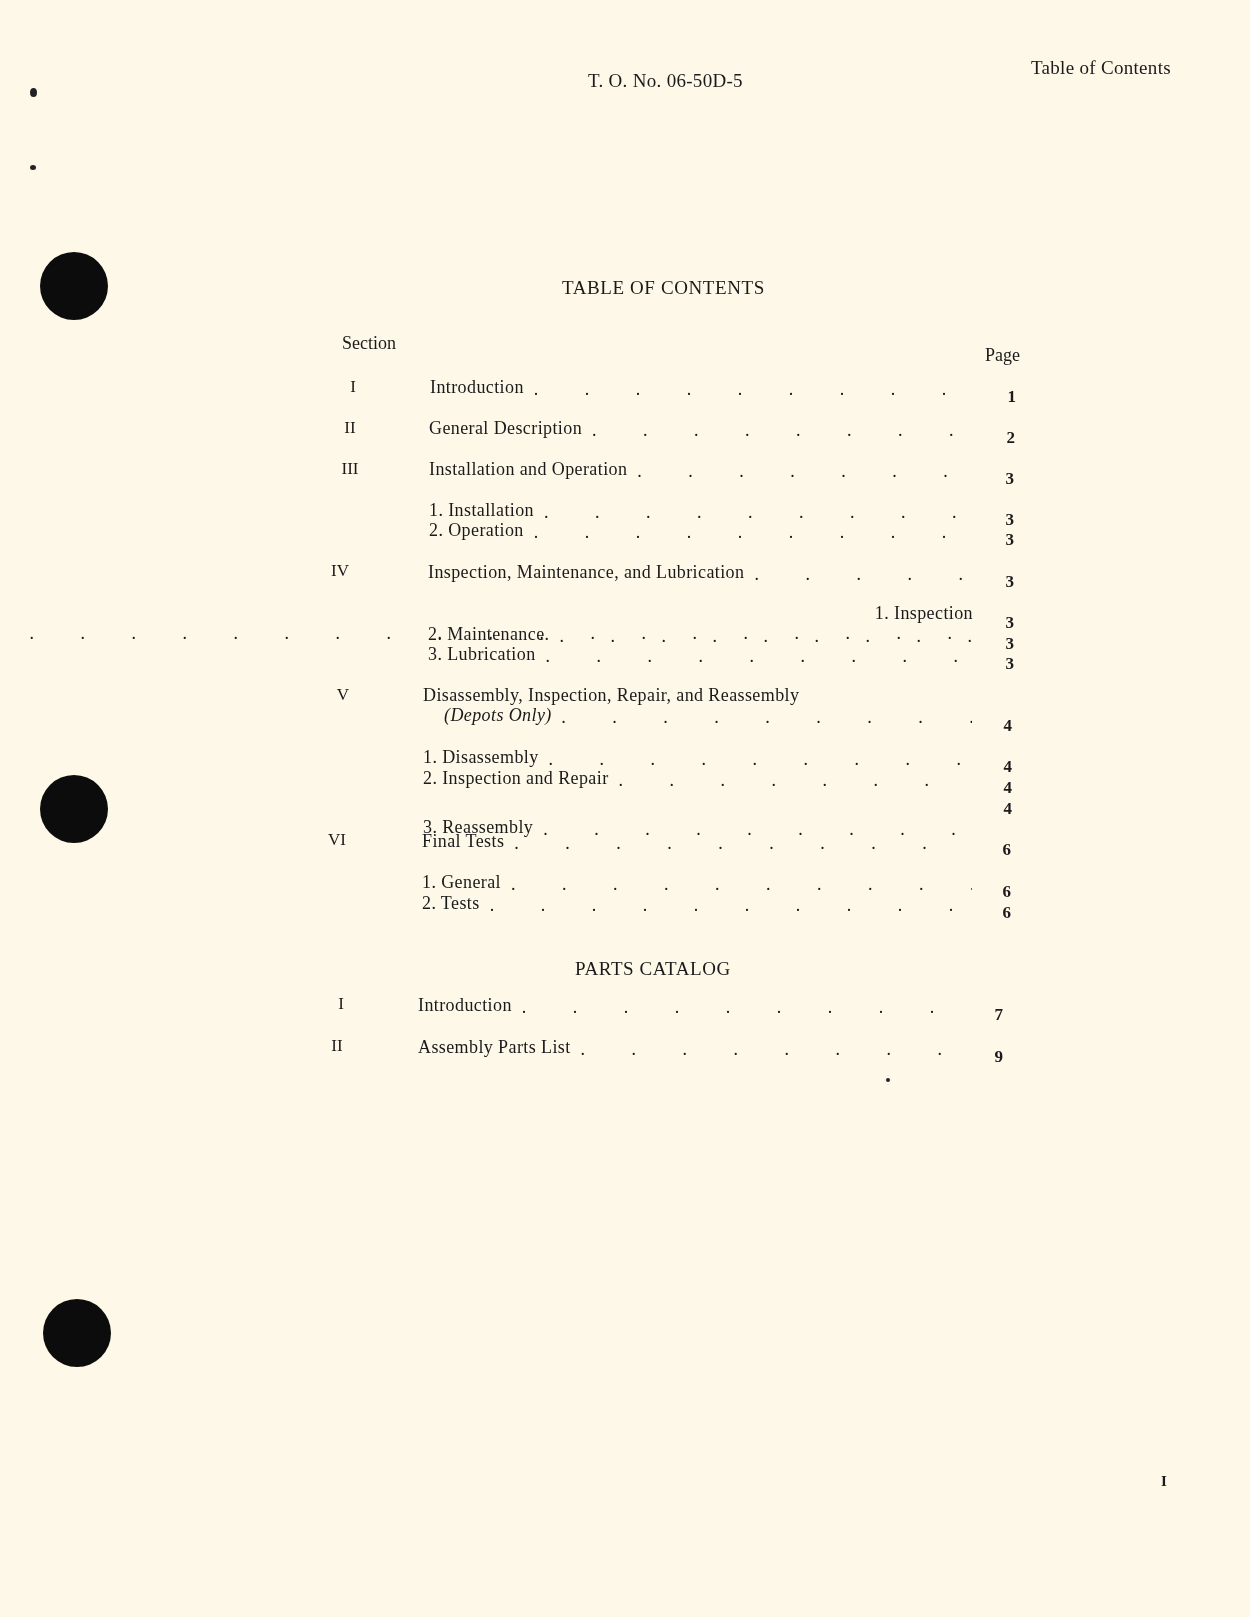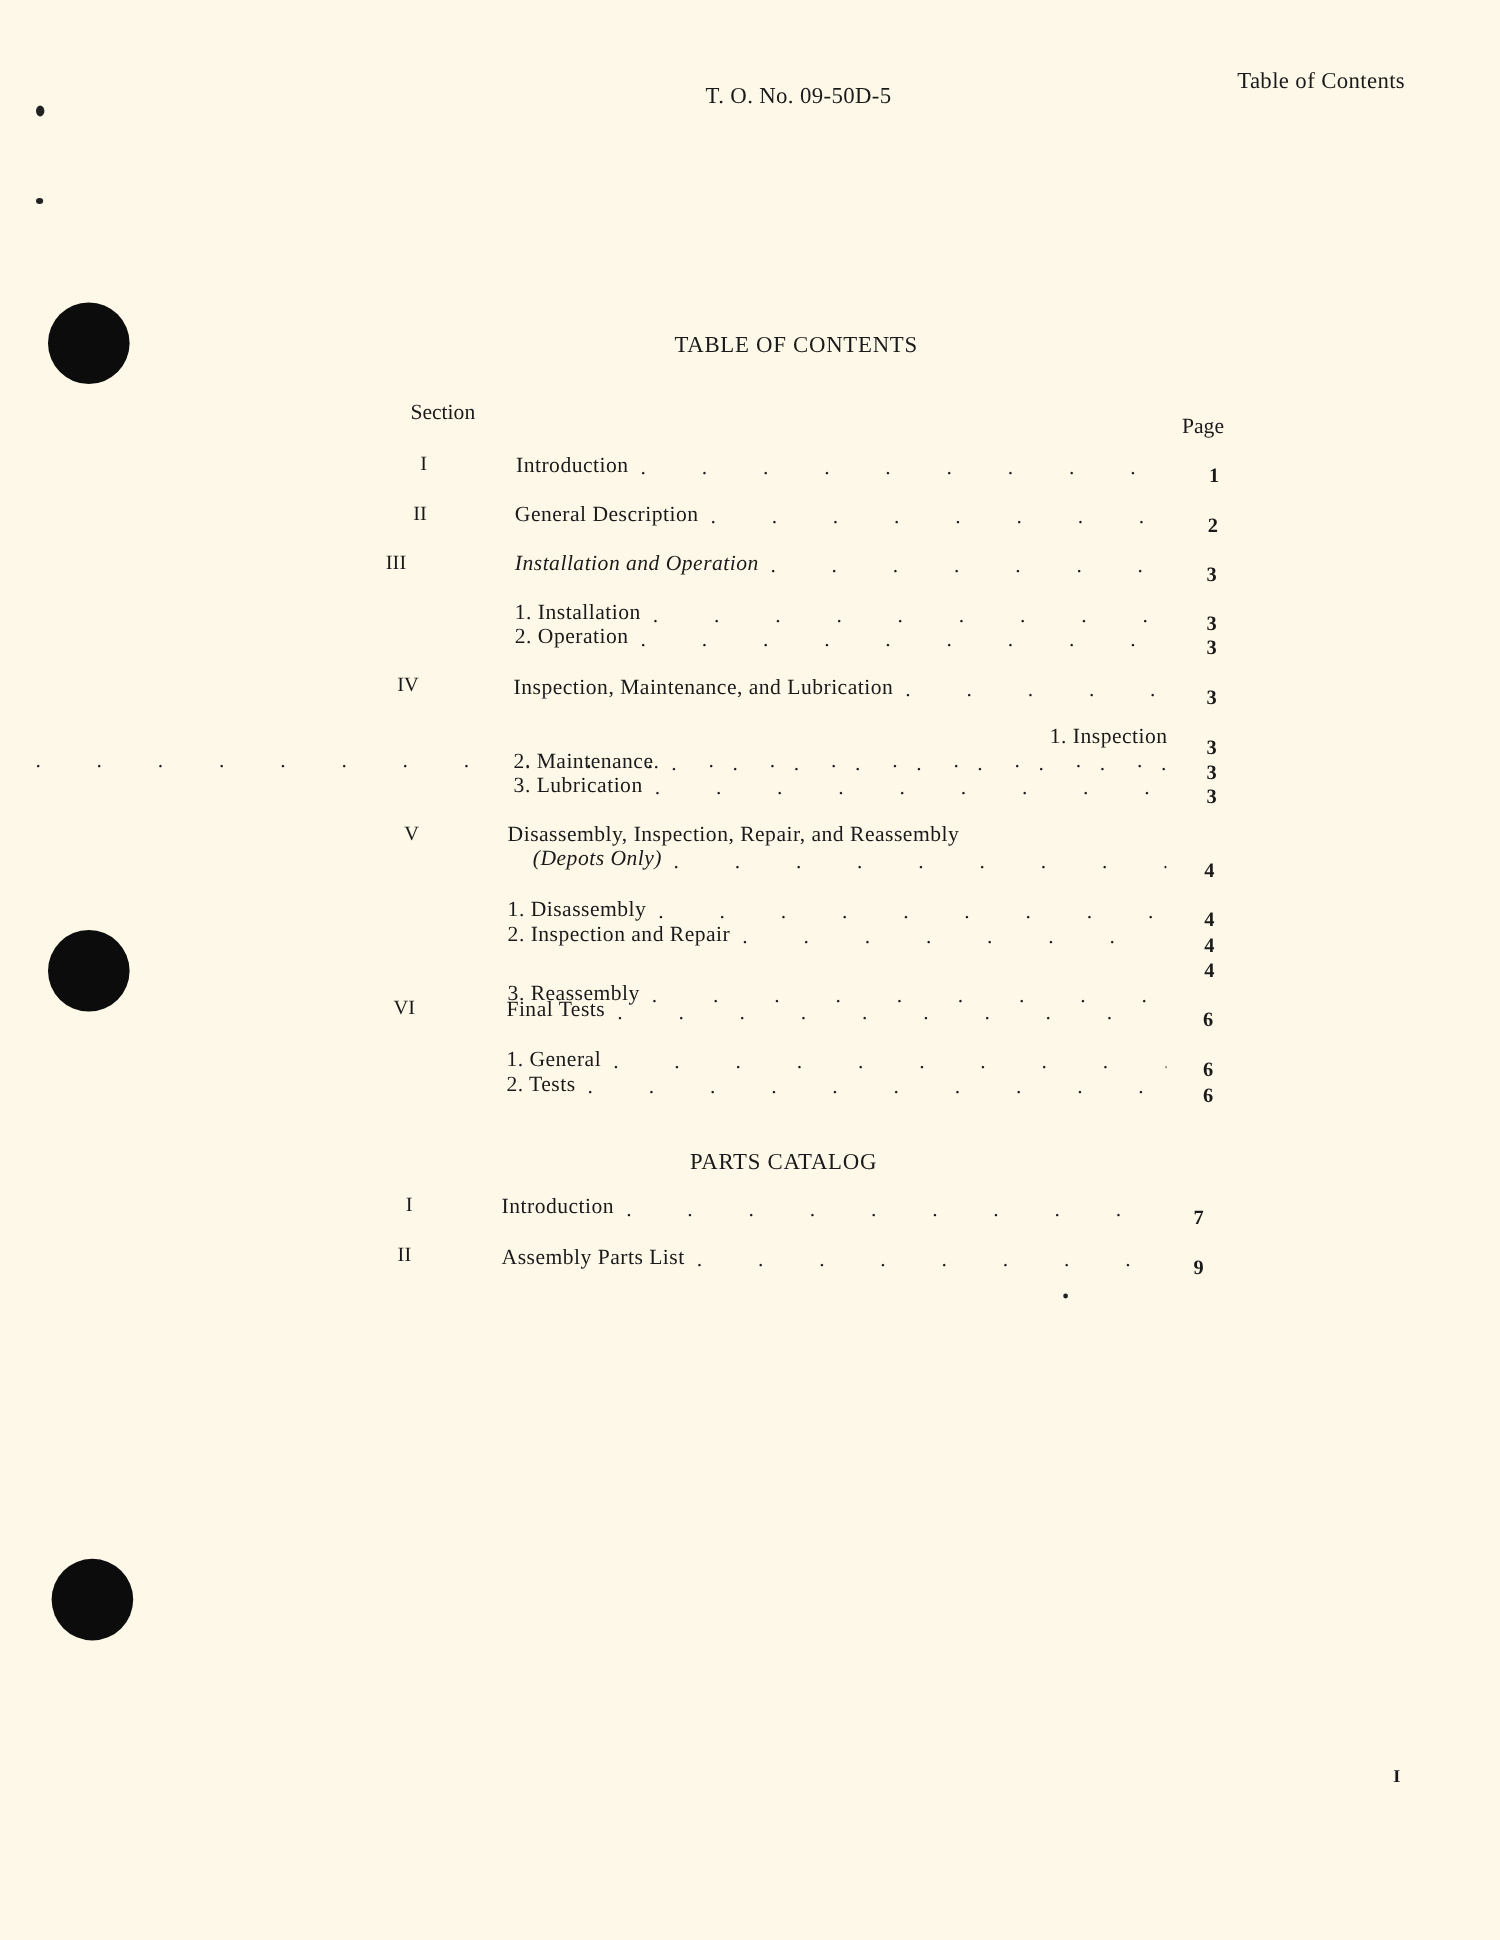--- a/index.html
+++ b/index.html
@@ -24,43 +24,43 @@
 </style>
 </head>
 <body>
 
 <div class="hole" style="left:40px; top:252px;"></div>
 <div class="hole" style="left:40px; top:775px;"></div>
 <div class="hole" style="left:43px; top:1299px;"></div>
 <div class="speck" style="left:30px; top:88px; width:7px; height:9px;"></div>
 <div class="speck" style="left:30px; top:165px; width:6px; height:5px;"></div>
 
-<div class="abs hdr" style="left:588px; top:70px;">T. O. No. 09-50D-5</div>
+<div class="abs hdr" style="left:588px; top:70px;">T. O. No. 06-50D-5</div>
 <div class="abs hdr" style="left:1031px; top:57px;">Table of Contents</div>
 
 <div class="abs title" style="left:562px; top:277px;">TABLE OF CONTENTS</div>
 <div class="abs colhead" style="left:342px; top:333px;text-align:right;">Section</div>
 <div class="abs colhead" style="left:985px; top:345px;">Page</div>
 
 <div class="abs num" style="left:323px; top:377px;">I</div>
 <div class="entry" style="left:430px; top:377px; width:545px;">
   <span class="lbl">Introduction</span>
   <span class="dots">. . . . . . . . . . . . . . . . . . . . . . . . .</span>
 </div>
 <div class="pg" style="left:996px; top:387px;">1</div>
 
 <div class="abs num" style="left:320px; top:418px;">II</div>
 <div class="entry" style="left:429px; top:418px; width:545px;text-align:right;">
   <span class="lbl">General Description</span>
   <span class="dots">. . . . . . . . . . . . . . . . . . . . . . .</span>
 </div>
 <div class="pg" style="left:995px; top:428px;">2</div>
 
-<div class="abs num" style="left:300px; top:459px;text-align:center;">III</div>
-<div class="entry" style="left:429px; top:459px; width:545px;font-style:italic;">
+<div class="abs num" style="left:320px; top:459px;text-align:center;">III</div>
+<div class="entry" style="left:429px; top:459px; width:545px;">
   <span class="lbl">Installation and Operation</span>
   <span class="dots">. . . . . . . . . . . . . . . . . . .</span>
 </div>
 <div class="pg" style="left:994px; top:469px;">3</div>
 
 <div class="entry" style="left:429px; top:500px; width:545px;">
   <span class="lbl">1.  Installation</span>
   <span class="dots">. . . . . . . . . . . . . . . . . . . . .</span>
 </div>
 <div class="pg" style="left:994px; top:510px;">3</div>

